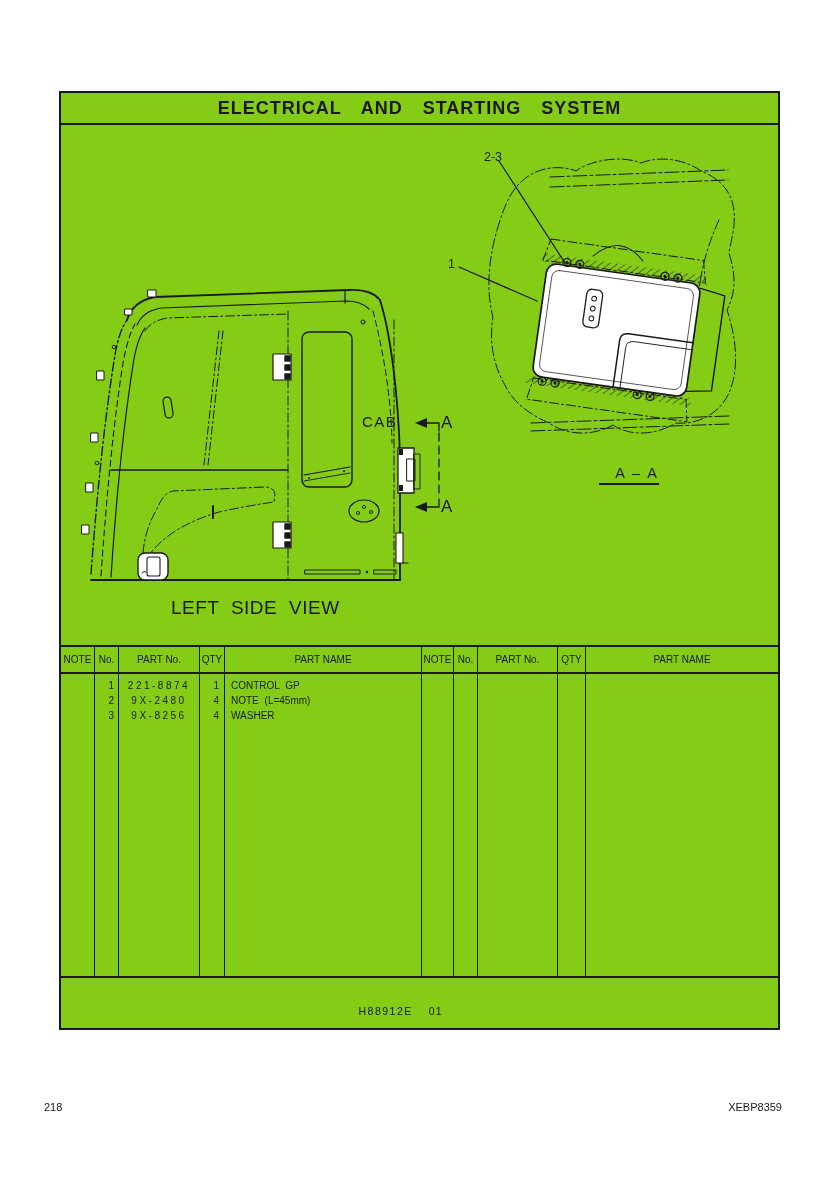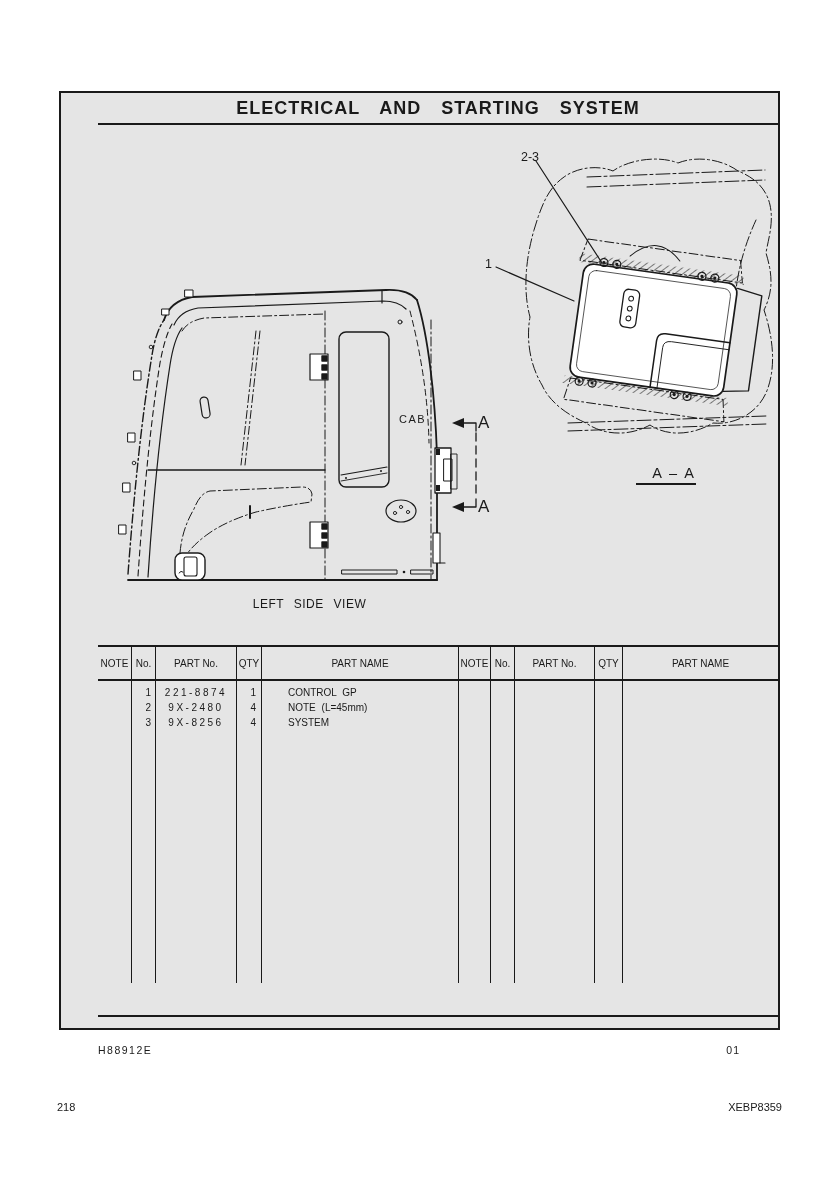--- a/index.html
+++ b/index.html
@@ -1,55 +1,55 @@
 <!DOCTYPE html>
 <html><head>
 <meta charset="utf-8">
 <style>
   html,body{margin:0;padding:0;}
   body{width:840px;height:1188px;background:#ffffff;font-family:"Liberation Sans",sans-serif;color:#1a1a1a;}
   .page{position:relative;width:840px;height:1188px;background:#ffffff;overflow:hidden;}
 
   
-  .frame{position:absolute;left:59px;top:91px;width:721px;height:939px;border:2px solid #1a1a1a;box-sizing:border-box;background:#e5e5e5;padding-left:37px;}
+  .frame{position:absolute;left:59px;top:91px;width:721px;height:939px;border:2px solid #1a1a1a;box-sizing:border-box;background:#84cc16;}
   .title-bar{height:30px;border-bottom:2px solid #1a1a1a;display:flex;align-items:center;justify-content:center;}
   .title-bar .t{font-size:18px;font-weight:bold;letter-spacing:1px;word-spacing:14px;}
 
   .drawing-area{position:relative;height:520px;}
   .drawing-area svg{position:absolute;left:0;top:0;}
 
   .ov{position:absolute;white-space:nowrap;}
-  .lbl-cab{left:301px;top:288px;font-size:11px;letter-spacing:1.5px;}
+  .lbl-cab{left:301px;top:288px;font-size:15px;letter-spacing:1.5px;}
   .lbl-a-upper{left:380px;top:288px;font-size:17px;}
   .lbl-a-lower{left:380px;top:372px;font-size:17px;}
-  .lbl-view{left:129px;top:472px;width:165px;text-align:center;font-size:12px;letter-spacing:0.5px;word-spacing:6px;}
+  .lbl-view{left:110px;top:472px;width:165px;text-align:center;font-size:19px;letter-spacing:0.5px;word-spacing:6px;}
   .lbl-c23{left:423px;top:25px;font-size:12.5px;}
   .lbl-c1{left:387px;top:132px;font-size:12.5px;}
   .lbl-aa{left:538px;top:340px;width:60px;text-align:right;font-size:14.5px;letter-spacing:2px;border-bottom:2px solid #1a1a1a;padding-bottom:2px;}
 
   
   .tsection{border-top:2px solid #1a1a1a;}
   .trow{display:grid;grid-template-columns:34px 24px 81px 25px 197px 32px 24px 80px 28px 1fr;}
-  .thead{height:32px;}
+  .thead{height:25px;}
   .thead .cell{display:flex;align-items:center;justify-content:center;font-size:10px;}
   .tbody{height:302px;border-top:2px solid #1a1a1a;}
   .cell{border-right:1.5px solid #1a1a1a;box-sizing:border-box;overflow:hidden;}
   .cell.last{border-right:none;}
   .tbody .cell{padding-top:4px;font-size:10px;line-height:15px;}
   .col-no{ text-align:right;padding-right:4px;}
   .col-part{text-align:center;letter-spacing:2.5px;}
   .col-qty{text-align:right;padding-right:5px;}
-  .col-name{padding-left:6px;font-size:9.5px;word-spacing:3px;margin-left:20px;}
-
-  .bottom-strip{height:50px;border-top:2px solid #1a1a1a;display:flex;justify-content:space-between;align-items:flex-end;padding:0 38px 9px 0;box-sizing:border-box;margin-top:32px;}
+  .col-name{padding-left:6px;font-size:9.5px;word-spacing:3px;}
+
+  .bottom-strip{height:50px;border-top:2px solid #1a1a1a;display:flex;justify-content:center;align-items:flex-end;padding:0 38px 9px 0;box-sizing:border-box;}
   .bottom-strip span{font-size:10.5px;letter-spacing:1.5px;}
   .bottom-strip .rev{margin-left:16px;letter-spacing:1px;}
 
   .fig-caption{position:absolute;left:0;top:1036px;width:100%;text-align:center;font-size:14.5px;font-weight:bold;letter-spacing:0.3px;word-spacing:6px;}
-  .pg-num{position:absolute;left:57px;top:1101px;font-size:11px;}
+  .pg-num{position:absolute;left:44px;top:1101px;font-size:11px;}
   .doc-ref{position:absolute;right:58px;top:1101px;font-size:11px;}
 </style>
 </head>
 <body>
 
 <div class="page">
   <div class="frame">
 
     <div class="title-bar">
       <div class="t">ELECTRICAL AND STARTING SYSTEM</div>
@@ -235,21 +235,21 @@
             <div>9X-8256</div>
           </div>
         <div class="cell col-qty" id="col-qty">
             <div>1</div>
             <div>4</div>
             <div>4</div>
           </div>
         <div class="cell col-name" id="col-name">
             <div>CONTROL GP</div>
             <div>NOTE (L=45mm)</div>
-            <div>SYSTEM</div>
+            <div>WASHER</div>
           </div>
         <div class="cell"></div>
         <div class="cell"></div>
         <div class="cell"></div>
         <div class="cell"></div>
         <div class="cell last"></div>
       </div>
       <div class="bottom-strip">
         <span>H88912E</span>
         <span class="rev">01</span>

